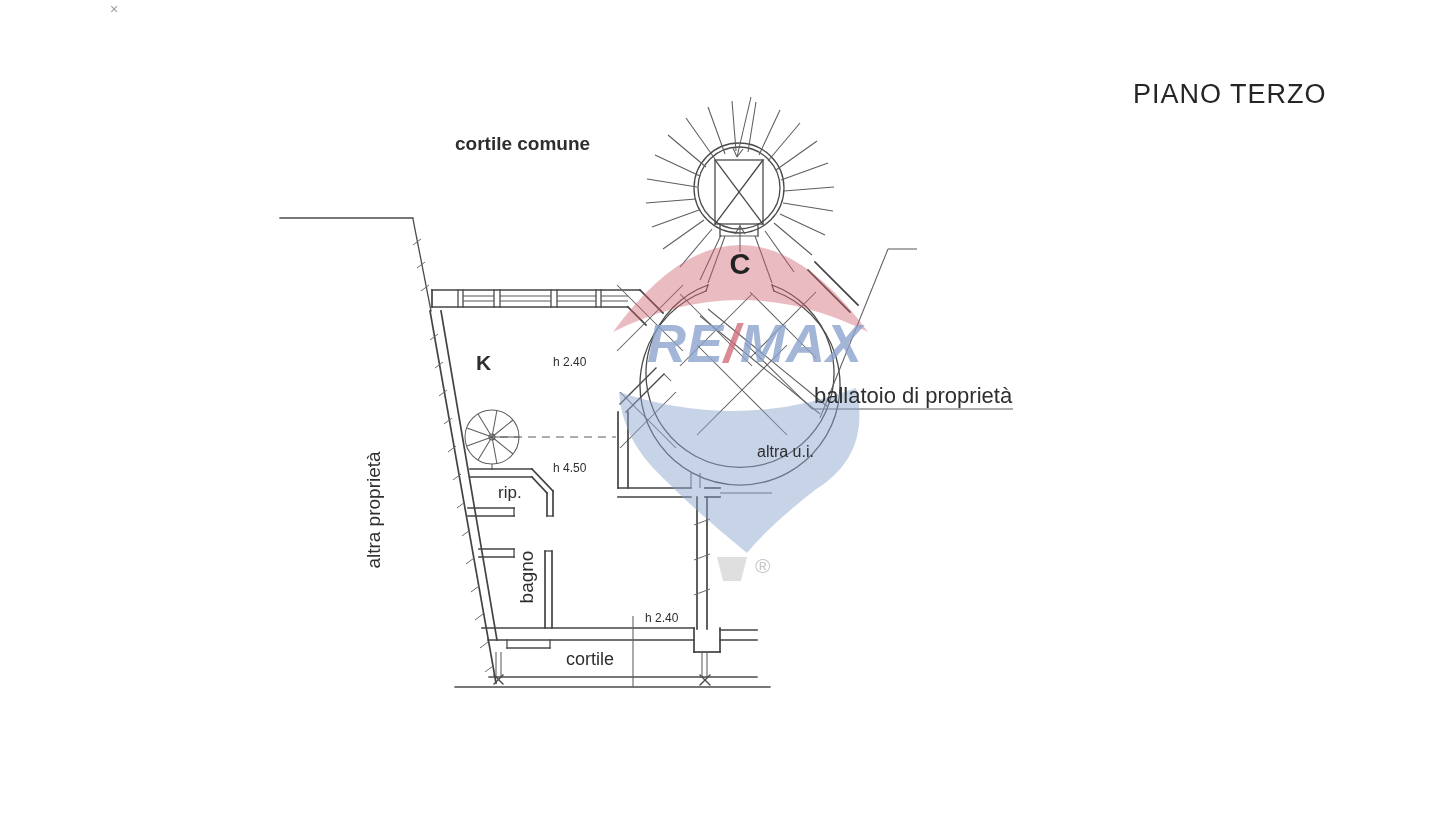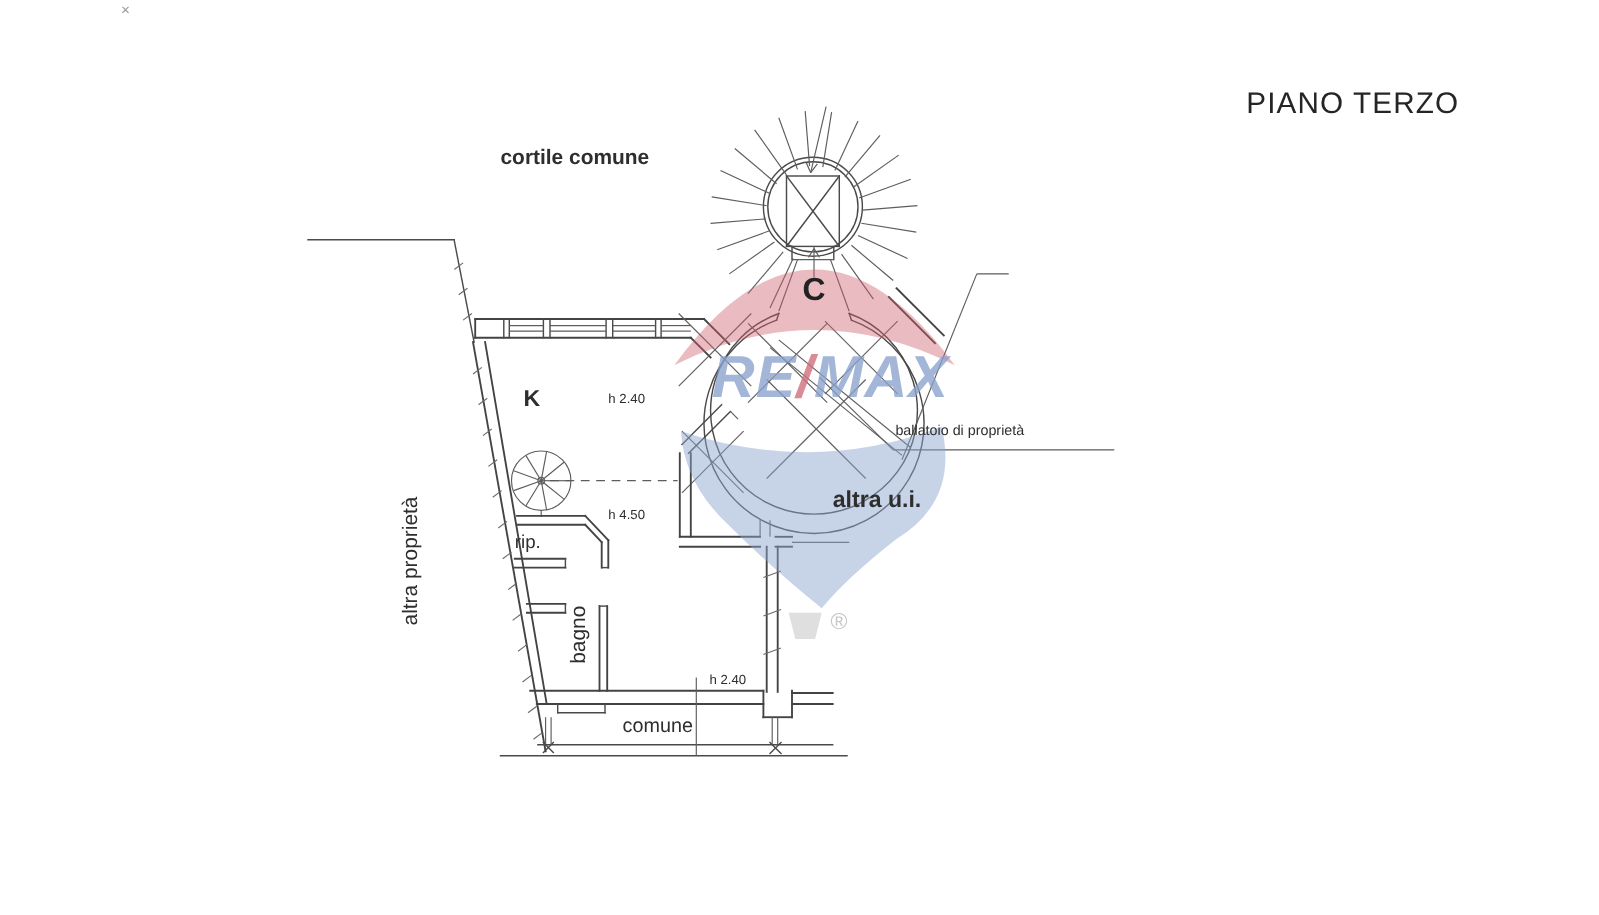--- a/index.html
+++ b/index.html
@@ -252,21 +252,21 @@
   </svg>
   <div id="wm-text"><span class="wm-blue">RE</span><span class="wm-red">/</span><span class="wm-blue">MAX</span></div>
   <span id="wm-reg">®</span>
 
   <span class="lbl t-title" style="left:1133px;top:79px;">PIANO TERZO</span>
   <span class="lbl t-room" style="left:455px;top:133px;font-weight:bold;">cortile comune</span>
   <span class="lbl t-c ctr" style="left:740px;top:264px;">C</span>
   <span class="lbl t-k" style="left:476px;top:351px;">K</span>
   <span class="lbl t-small" style="left:553px;top:355px;">h 2.40</span>
   <span class="lbl t-small" style="left:553px;top:446px;margin-top:15px;">h 4.50</span>
-  <span class="lbl" style="left:814px;top:383px;font-size:13px;text-align:center;">ballatoio di proprietà</span>
-  <span class="lbl" style="left:757px;top:443px;font-size:21px;font-weight:bold;">altra u.i.</span>
+  <span class="lbl" style="left:814px;top:383px;font-size:22px;text-align:center;">ballatoio di proprietà</span>
+  <span class="lbl" style="left:757px;top:443px;font-size:16px;">altra u.i.</span>
   <span class="lbl t-room rot" style="left:374px;top:510px;">altra proprietà</span>
-  <span class="lbl" style="left:468px;top:483px;font-size:17px;">rip.</span>
+  <span class="lbl" style="left:498px;top:483px;font-size:17px;">rip.</span>
   <span class="lbl t-room rot" style="left:527px;top:577px;">bagno</span>
   <span class="lbl t-small" style="left:645px;top:611px;">h 2.40</span>
-  <span class="lbl" style="left:566px;top:649px;font-size:18px;">comune</span>
+  <span class="lbl" style="left:566px;top:649px;font-size:18px;">cortile</span>
   <span id="stray">×</span>
 </div>
 
 </body></html>

